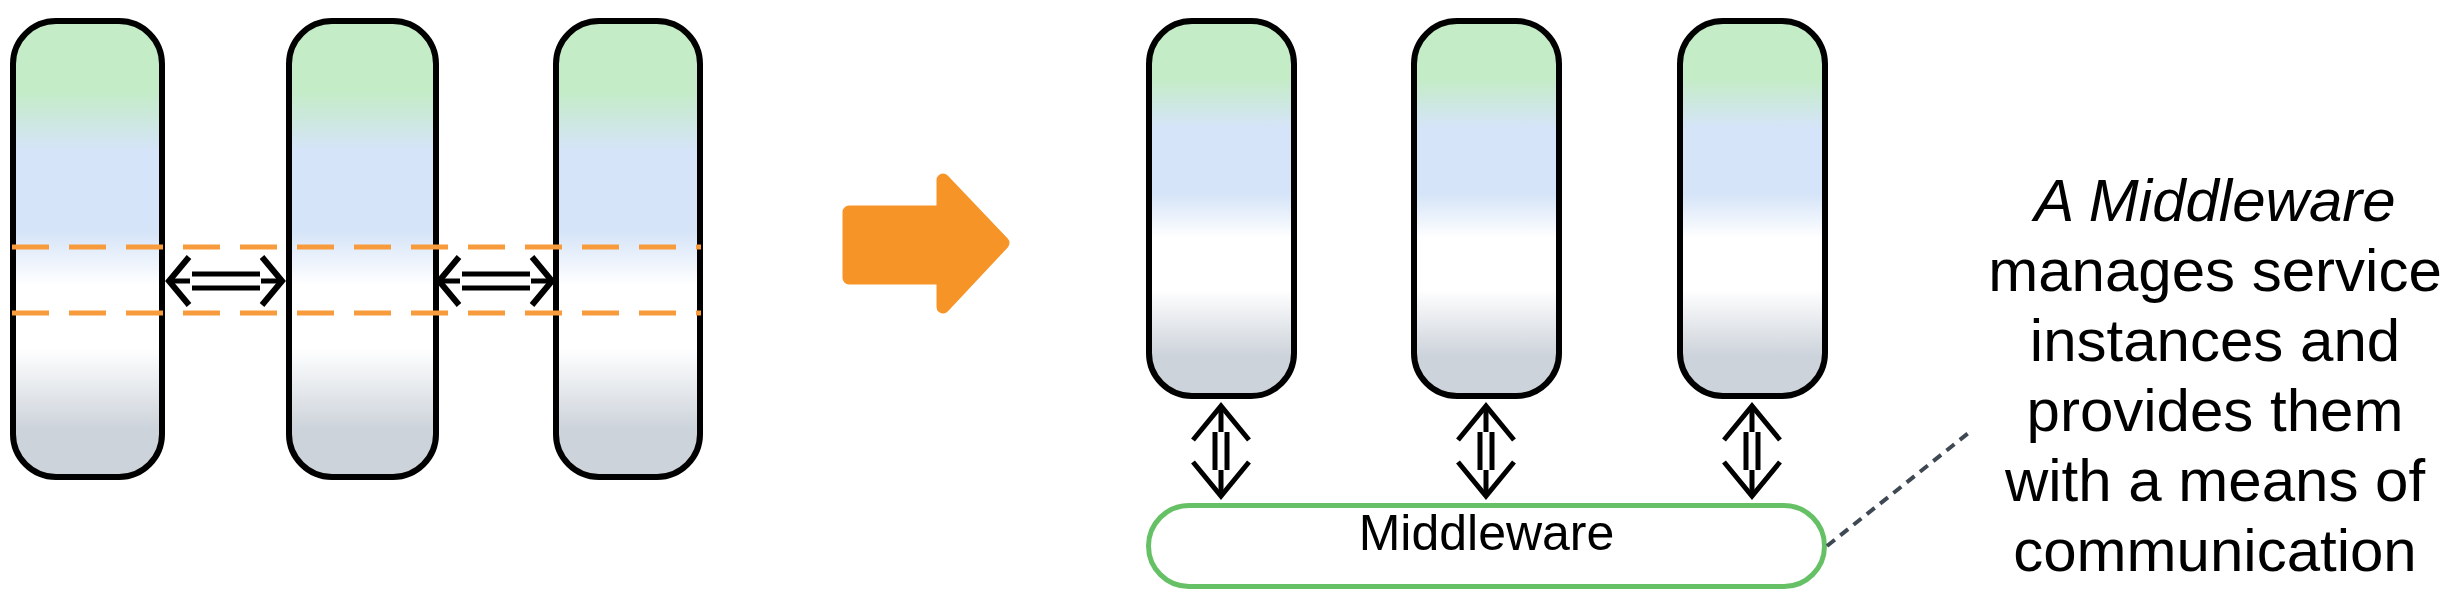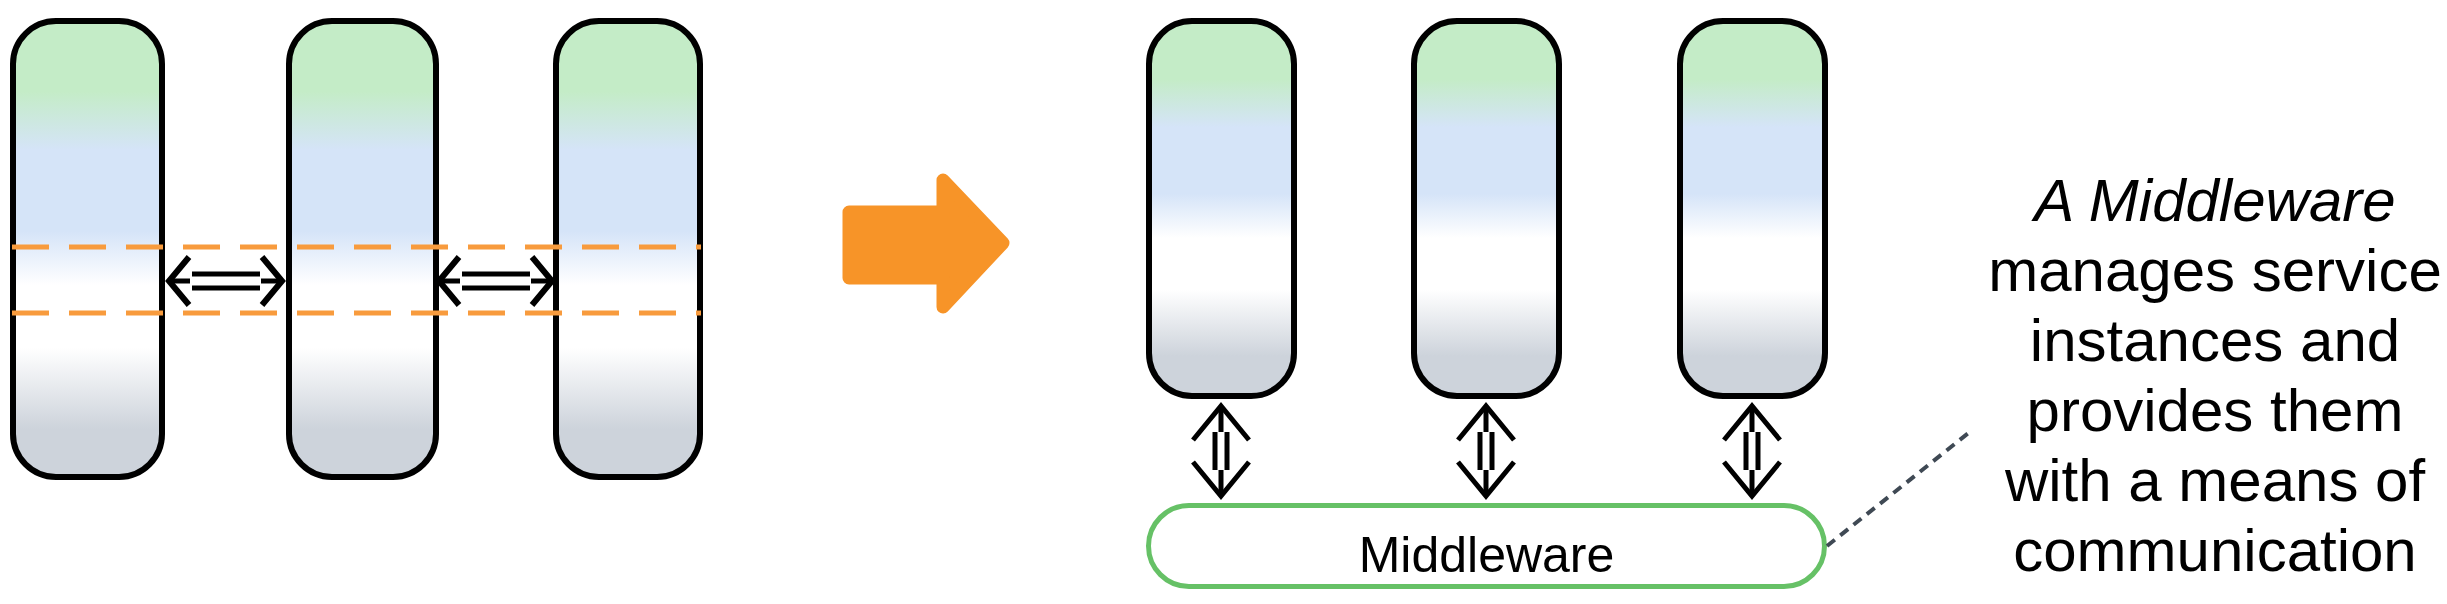--- a/index.html
+++ b/index.html
@@ -39,21 +39,21 @@
   
   .mw-box {
     position: absolute;
     left: 1146px; top: 503px;
     width: 681px; height: 86px;
     box-sizing: border-box;
     border: 5px solid #66c166;
     border-radius: 44px;
     background: #ffffff;
     display: flex;
-    align-items: flex-end;
+    align-items: flex-start;
     justify-content: center;
   }
   .mw-label {
     font-size: 50px;
     color: #000000;
     line-height: 1;
     padding-bottom: 4px;
   }
 
   

